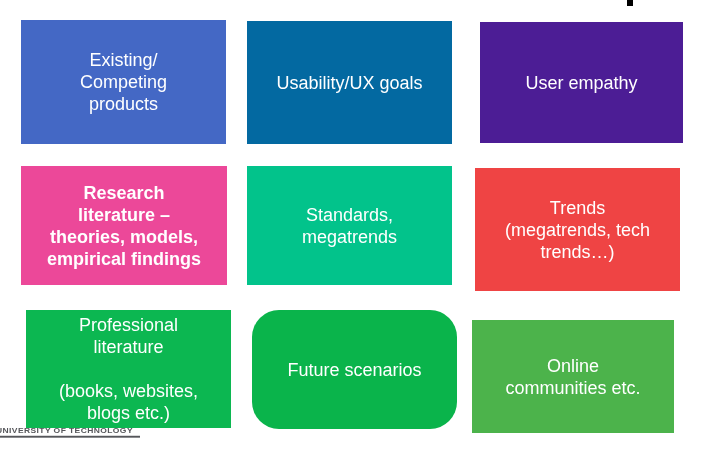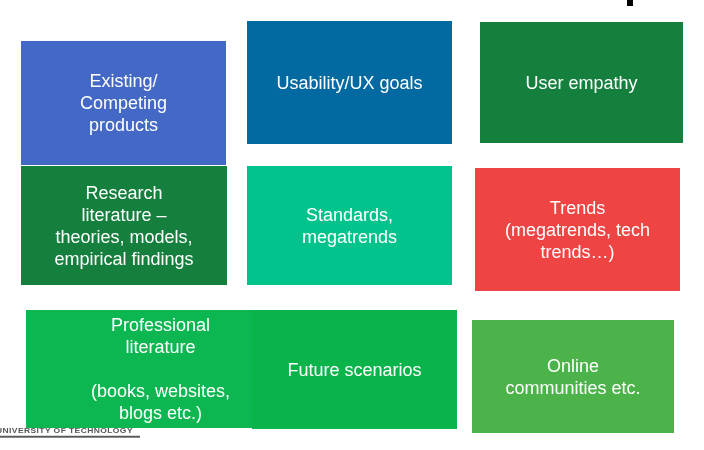--- a/index.html
+++ b/index.html
@@ -25,22 +25,22 @@
   .cell-text { white-space: pre-line; }
   .cell-text.second { margin-top: 22px; }
 
   
   .c0 { left: 21px;  top: 20px;  width: 205px; height: 124px; }
   .c1 { left: 247px; top: 21px;  width: 205px; height: 123px; }
   .c2 { left: 480px; top: 22px;  width: 203px; height: 121px; }
   .c3 { left: 21px;  top: 166px; width: 206px; height: 119px; }
   .c4 { left: 247px; top: 166px; width: 205px; height: 119px; }
   .c5 { left: 475px; top: 168px; width: 205px; height: 123px; }
-  .c6 { left: 26px;  top: 310px; width: 205px; height: 118px; padding-left: 32px; }
-  .c7 { left: 252px; top: 310px; width: 205px; height: 119px; }
+  .c6 { left: 26px;  top: 310px; width: 205px; height: 118px; }
+  .c7 { left: 252px; top: 310px; width: 205px; height: 119px; border-radius: 27px; }
   .c8 { left: 472px; top: 320px; width: 202px; height: 113px; }
 
   .title-mark {
     position: absolute;
     left: 627px; top: 0; width: 6px; height: 6px;
   }
   .logo {
     position: absolute;
     left: -4px; top: 425px; width: 144px;
     border-bottom: 2px solid #55565a;
@@ -54,35 +54,35 @@
 </style>
 </head>
 <body>
 
 <div class="slide">
 
   <div class="title-mark" style="background: rgb(0, 0, 0);"></div>
 
   <div>
 
-    <div class="cell c0" style="background: rgb(68, 104, 197); margin-top: 21px;">
+    <div class="cell c0" style="background: rgb(68, 104, 197);">
       <div class="cell-text">Existing/
 Competing
 products</div>
     </div>
 
     <div class="cell c1" style="background: #0369a1;">
       <div class="cell-text">Usability/UX goals</div>
     </div>
 
-    <div class="cell c2" style="background: #15803d;">
+    <div class="cell c2" style="background: #4c1d95;">
       <div class="cell-text">User empathy</div>
     </div>
 
-    <div class="cell c3" style="background: #15803d;">
+    <div class="cell c3" style="background: #ec4899; font-weight: bold;">
       <div class="cell-text">Research
 literature –
 theories, models,
 empirical findings</div>
     </div>
 
     <div class="cell c4" style="background: rgb(2, 195, 139);">
       <div class="cell-text">Standards,
 megatrends</div>
     </div>

